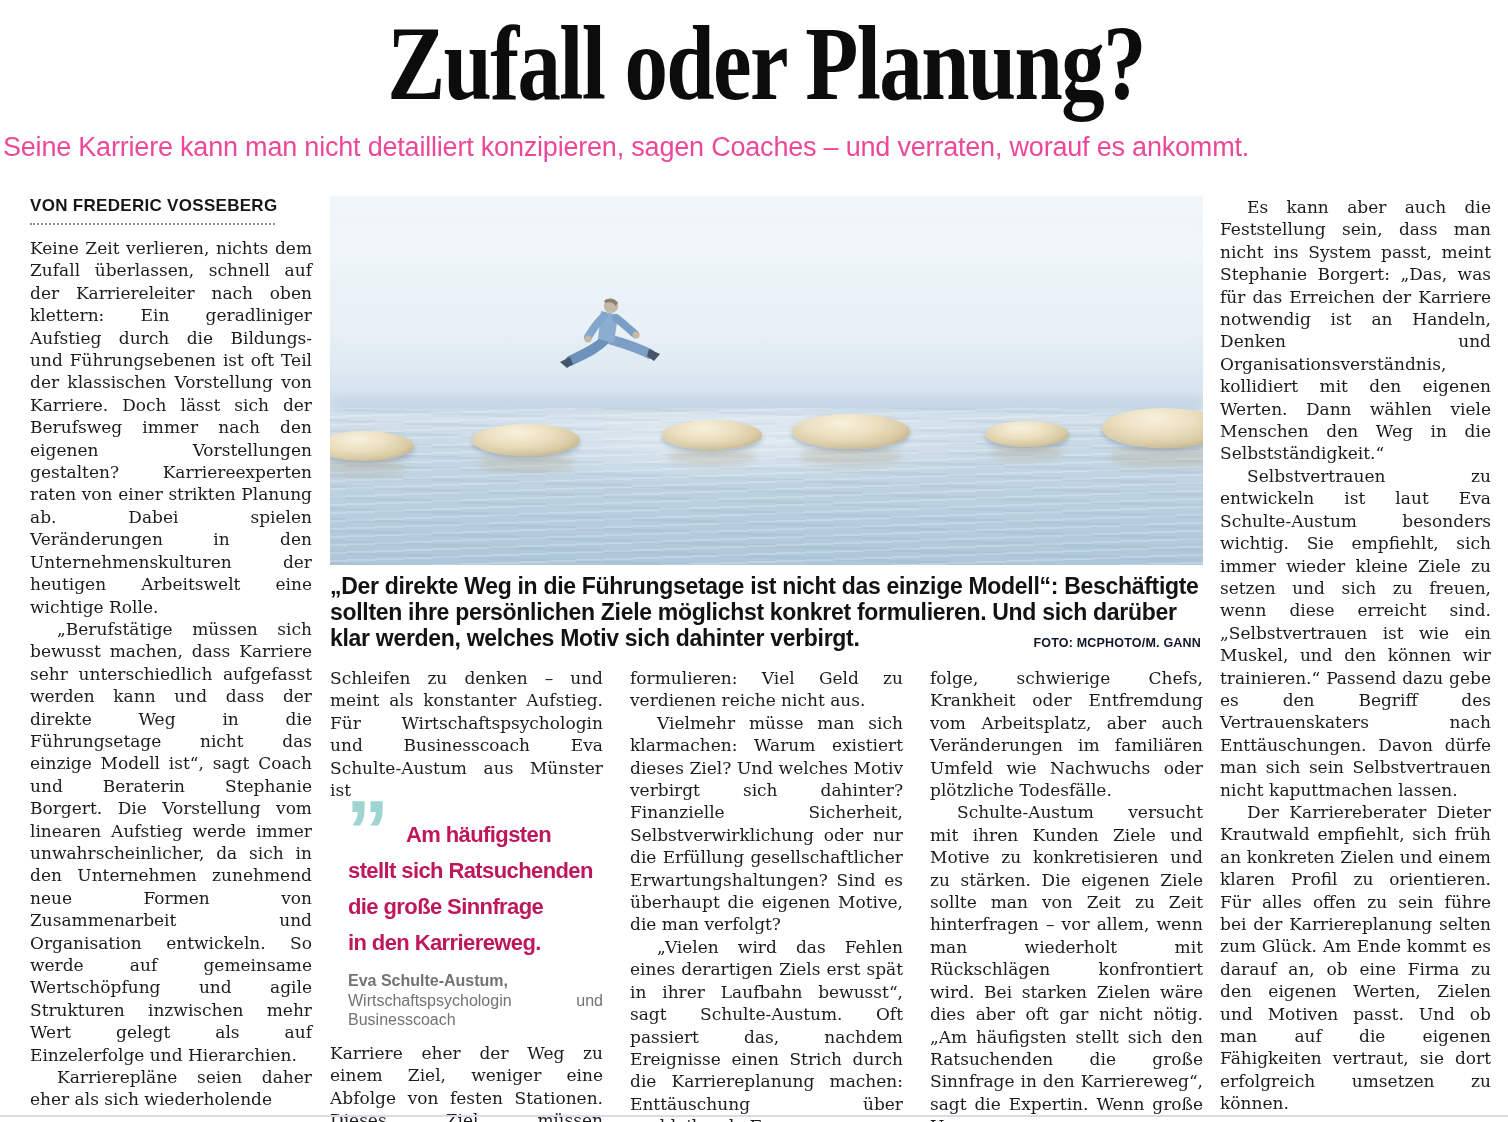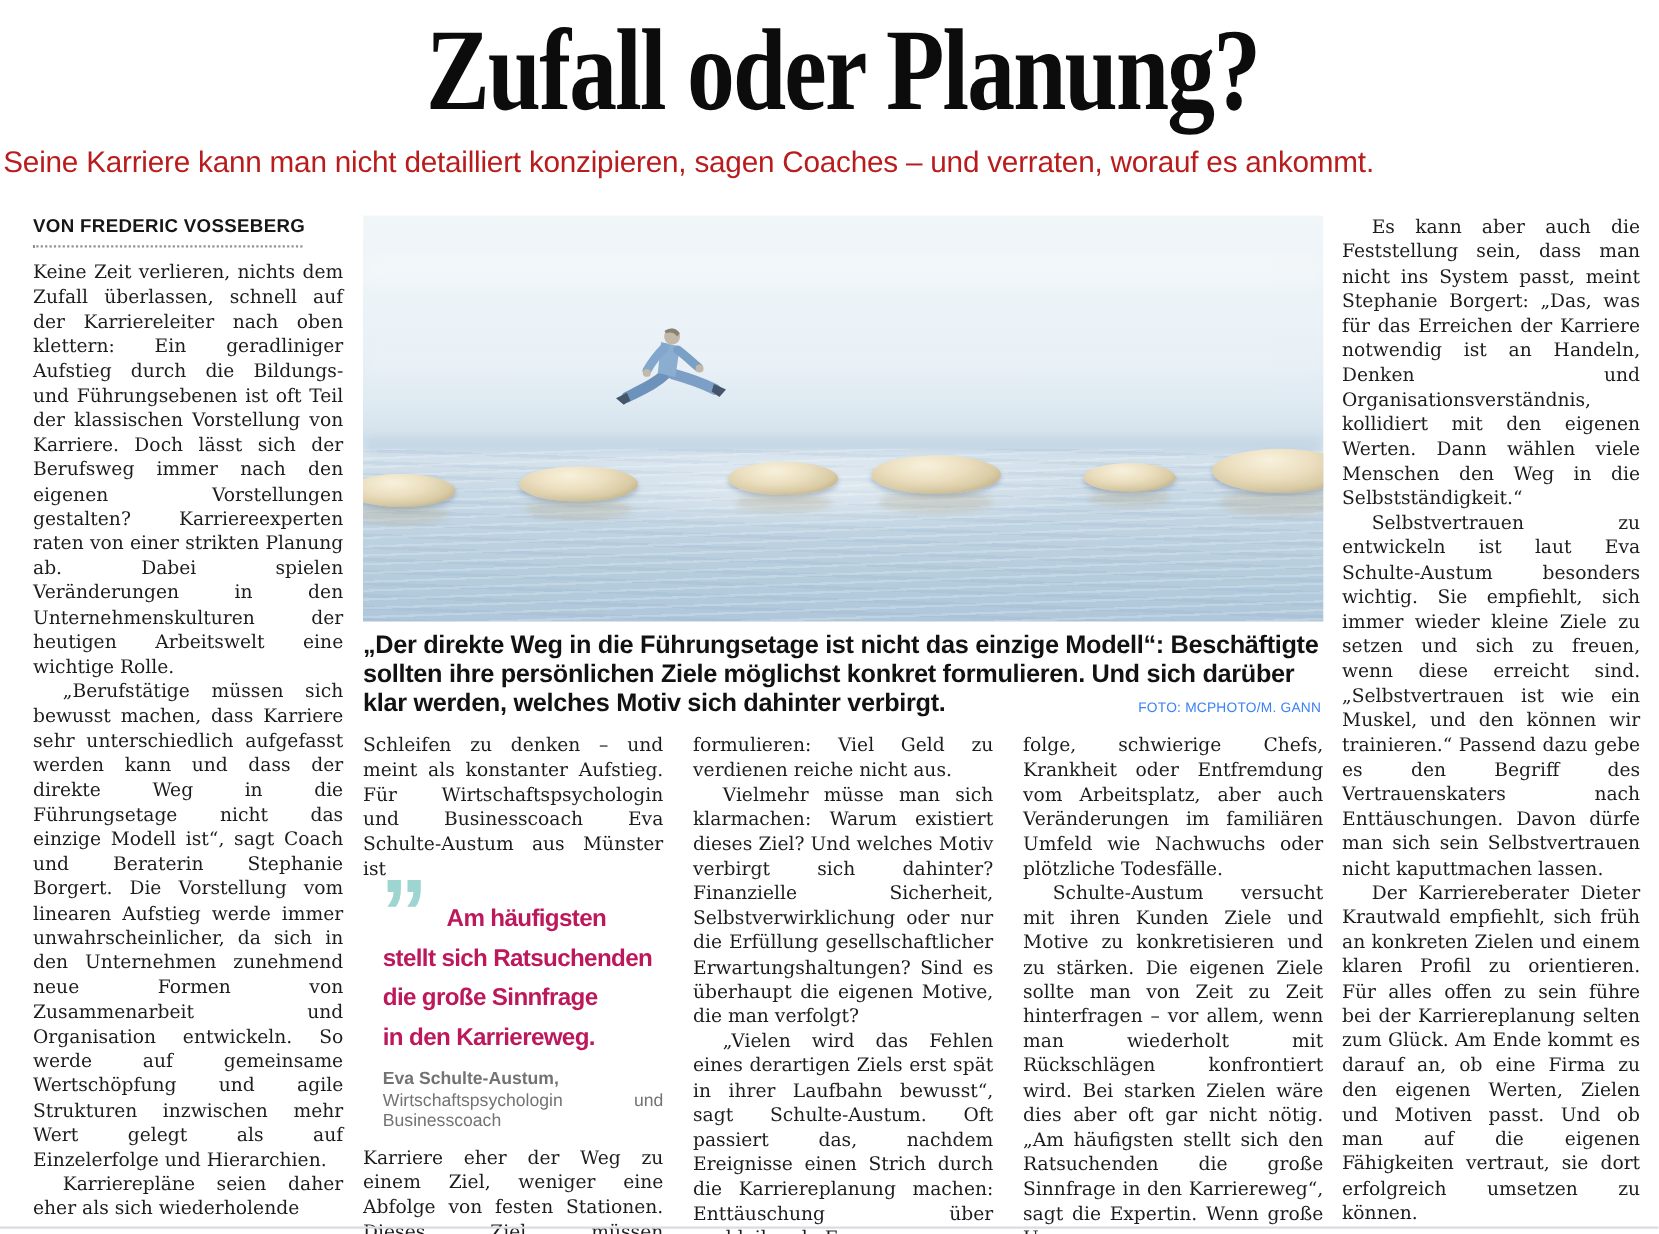--- a/index.html
+++ b/index.html
@@ -11,21 +11,21 @@
   .head-wrap{position:absolute;left:12px;top:8px;width:1508px;text-align:center;}
   .headline{
     display:inline-block;margin:0;
     font-family:"Liberation Serif",serif;font-weight:700;font-size:106px;
     letter-spacing:-2px;color:#0c0c0c;
     transform:scaleX(.82);transform-origin:50% 50%;
     white-space:nowrap;line-height:1.05;
   }
   .subhead{
     position:absolute;left:0;top:132px;width:1252px;text-align:center;
-    font-family:"Liberation Sans",sans-serif;font-size:27px;color:#b91c1c;
+    font-family:"Liberation Sans",sans-serif;font-size:27px;color:#ec4899;
     letter-spacing:-0.2px;
   }
   
   .bodytext{
     font-family:"DejaVu Serif",serif;font-size:17px;line-height:22.4px;
     text-align:justify;hyphens:auto;-webkit-hyphens:auto;color:#1c1c1c;
   }
   .bodytext p{margin:0;}
   .bodytext p.ind{text-indent:27px;}
   .col1{position:absolute;left:30px;top:196px;width:282px;}
@@ -67,21 +67,21 @@
   .man{position:absolute;left:218px;top:96px;width:120px;height:100px;}
   
   .caption-wrap{position:relative;margin-top:8px;width:873px;}
   .caption{
     font-family:"Liberation Sans",sans-serif;font-weight:700;font-size:23px;
     line-height:26px;letter-spacing:-0.3px;color:#121212;margin:0;
   }
   .credit{
     position:absolute;right:2px;bottom:1px;
     font-family:"Liberation Sans",sans-serif;font-size:12.5px;letter-spacing:.2px;
-    font-weight:400;color:#3b82f6;
+    font-weight:700;color:#0f172a;
   }
   
   .mid-cols{display:flex;gap:27px;margin-top:16px;}
   .mid-col{width:273px;}
   
   .pullquote{position:relative;margin:16px 0 12px 18px;}
   .pq-mark{
     position:absolute;left:-2px;top:-30px;
     font-family:"Liberation Sans",sans-serif;font-weight:700;font-size:86px;
     line-height:1;letter-spacing:-3px;

